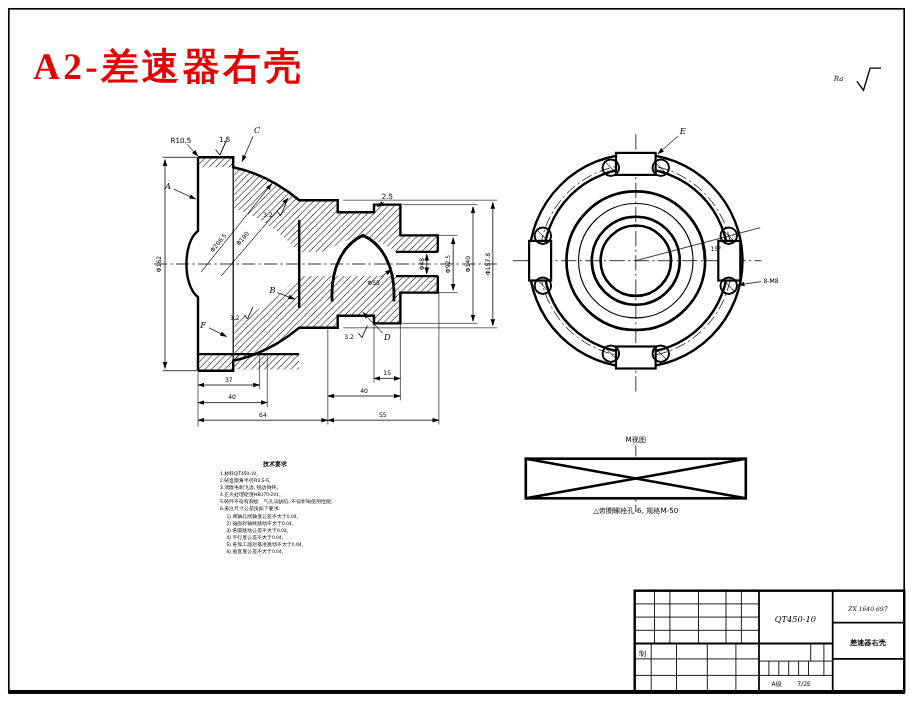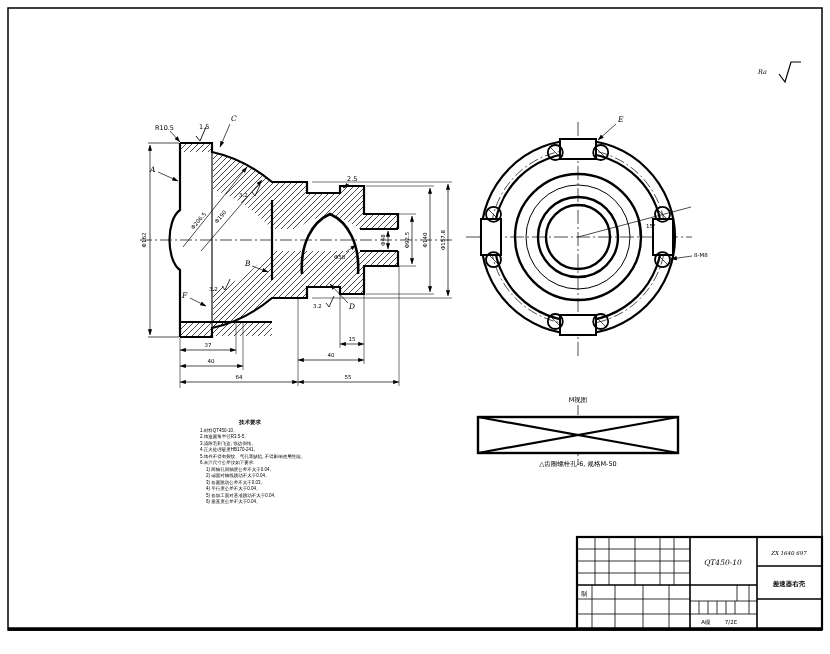--- a/index.html
+++ b/index.html
@@ -253,20 +253,21 @@
       </g>
       <text class="t7 mid" x="723" y="565">QT450-10</text>
       <text class="t55 ti mid" x="789" y="555">ZX 1640 697</text>
       <text class="t6 mid" x="789" y="586" style="font-weight:bold">差速器右壳</text>
       <text class="t6" x="581" y="596">制</text>
       <text class="t55 mid" x="706" y="624">A级</text>
       <text class="t55 mid" x="731" y="624">7/2E</text>
     </g>
   </svg>
 
+  <div class="title-red">A2-差速器右壳</div>
 
   <div class="notes">
     <div class="hd">技术要求</div>
     <div class="ln">1.材料QT450-10。</div>
     <div class="ln">2.铸造圆角半径R3.5-5。</div>
     <div class="ln">3.清除毛刺飞边, 锐边倒钝。</div>
     <div class="ln">4.正火处理硬度HB170-241。</div>
     <div class="ln">5.铸件不得有裂纹、气孔等缺陷, 不得影响使用性能。</div>
     <div class="ln">6.未注尺寸公差按如下要求:</div>
     <div class="ln sub">1) 两轴孔同轴度公差不大于0.04。</div>

